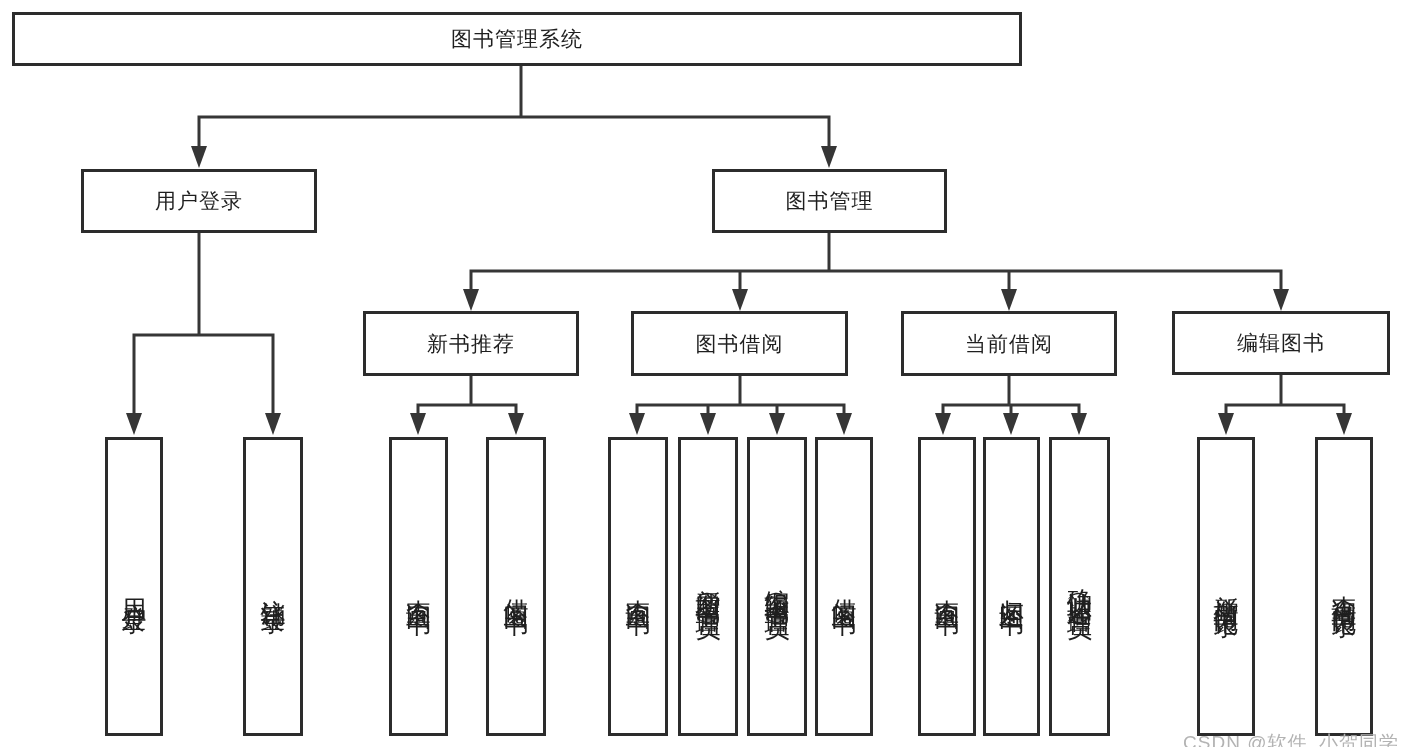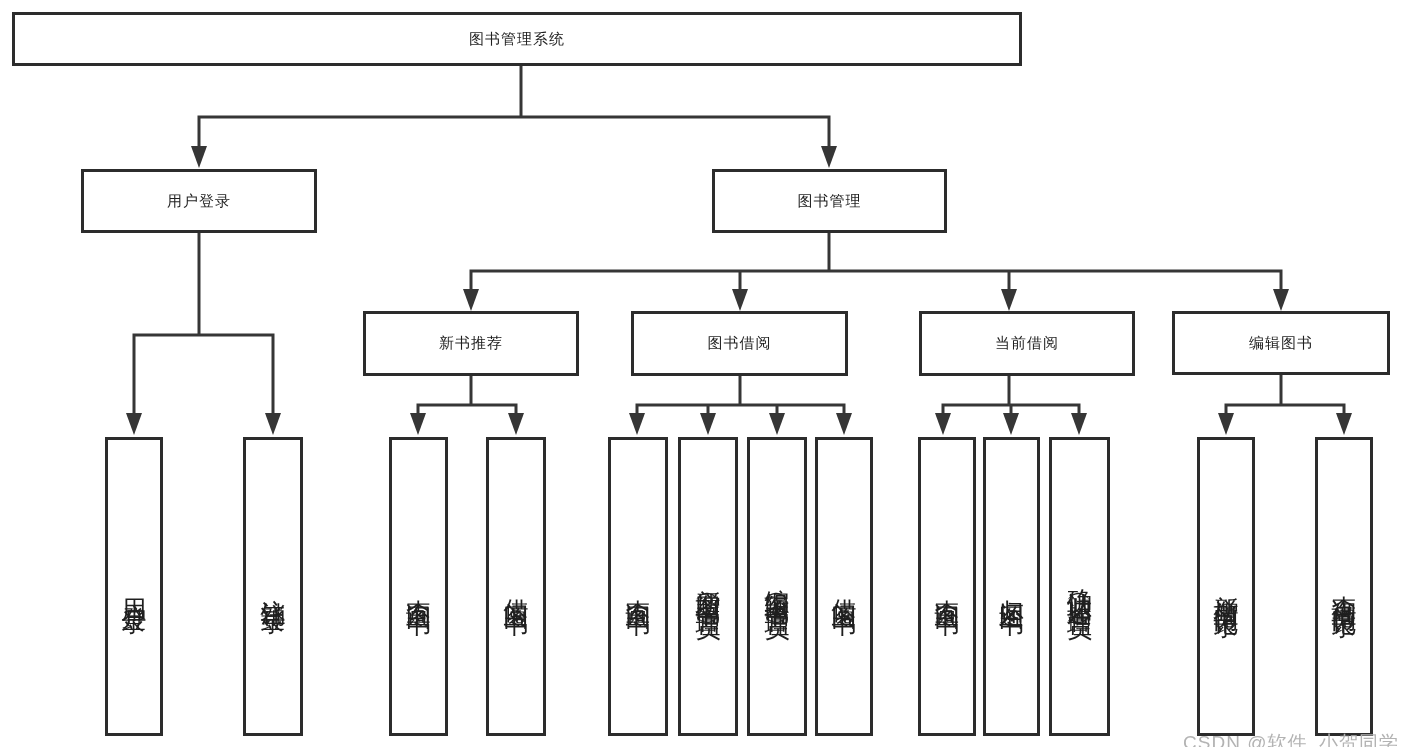--- a/index.html
+++ b/index.html
@@ -16,21 +16,21 @@
   .connector{fill:none;stroke:var(--line);stroke-width:3;}
   .arrowhead{fill:var(--line);stroke:none;}
   .node{
     position:absolute;
     box-sizing:border-box;
     border:3px solid var(--border);
     background:var(--bg);
     display:flex;
     align-items:center;
     justify-content:center;
-    font-size:15px;
+    font-size:21px;
     letter-spacing:1px;
     white-space:nowrap;
   }
   .leaf{
     position:absolute;
     box-sizing:border-box;
     border:3px solid var(--border);
     background:var(--bg);
     display:flex;
     align-items:center;
@@ -106,21 +106,21 @@
     <polygon class="arrowhead" points="1344,435 1336,413 1352,413"></polygon>
   </svg>
 
   <div class="node" style="left:12px;top:12px;width:1010px;height:54px;">图书管理系统</div>
 
   <div class="node" style="left:81px;top:169px;width:236px;height:64px;">用户登录</div>
   <div class="node" style="left:363px;top:311px;width:216px;height:65px;">新书推荐</div>
 
   <div class="node" style="left:712px;top:169px;width:235px;height:64px;">图书管理</div>
   <div class="node" style="left:631px;top:311px;width:217px;height:65px;">图书借阅</div>
-  <div class="node" style="left:901px;top:311px;width:216px;height:65px;margin-left:18px;">当前借阅</div>
+  <div class="node" style="left:901px;top:311px;width:216px;height:65px;">当前借阅</div>
   <div class="node" style="left:1172px;top:311px;width:218px;height:64px;">编辑图书</div>
 
   <div class="leaf" style="left:105px;top:437px;width:58px;height:299px;">
     <span class="vtext">用户登录</span>
   </div>
   <div class="leaf" style="left:243px;top:437px;width:60px;height:299px;">
     <span class="vtext">注销登录</span>
   </div>
 
   <div class="leaf" style="left:389px;top:437px;width:59px;height:299px;">

